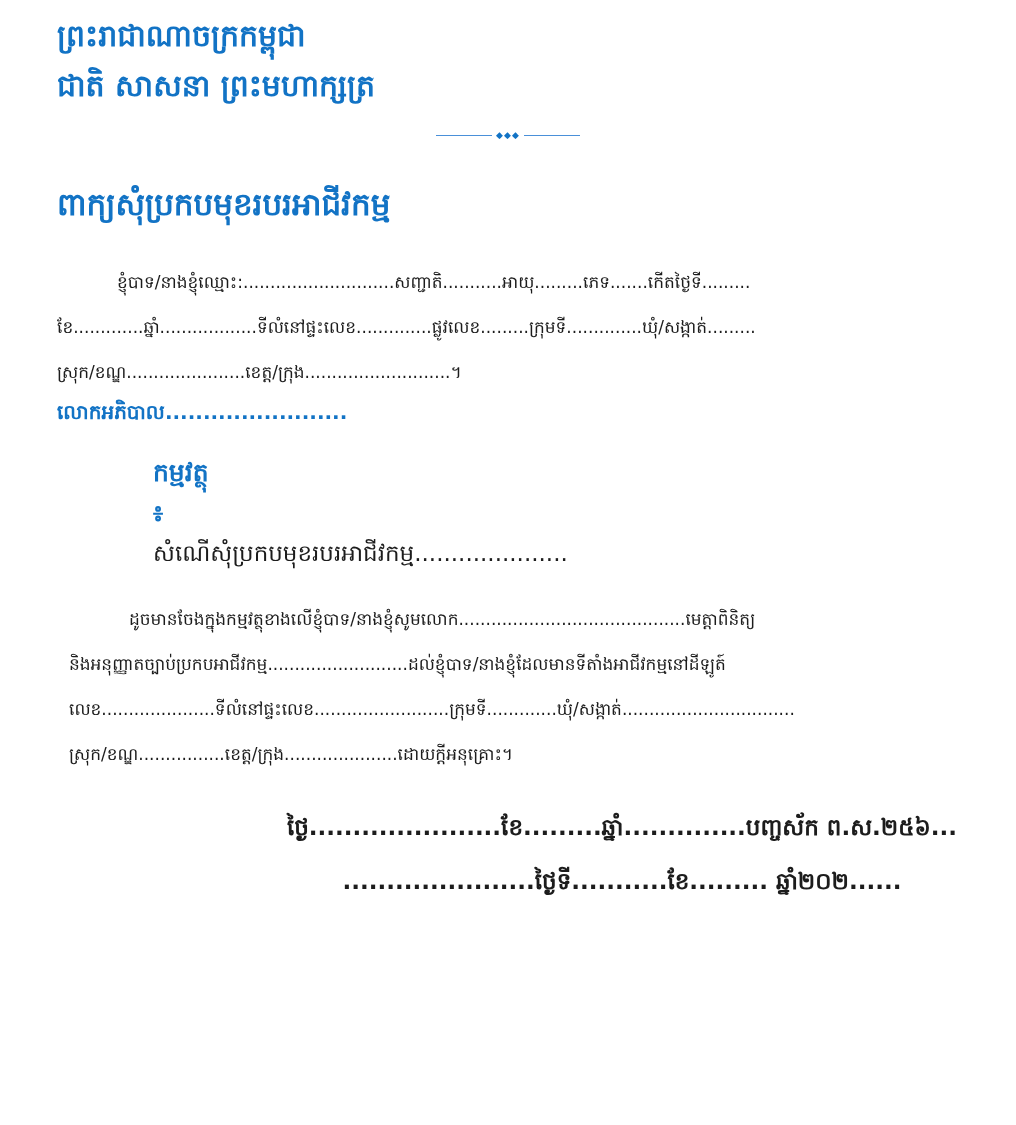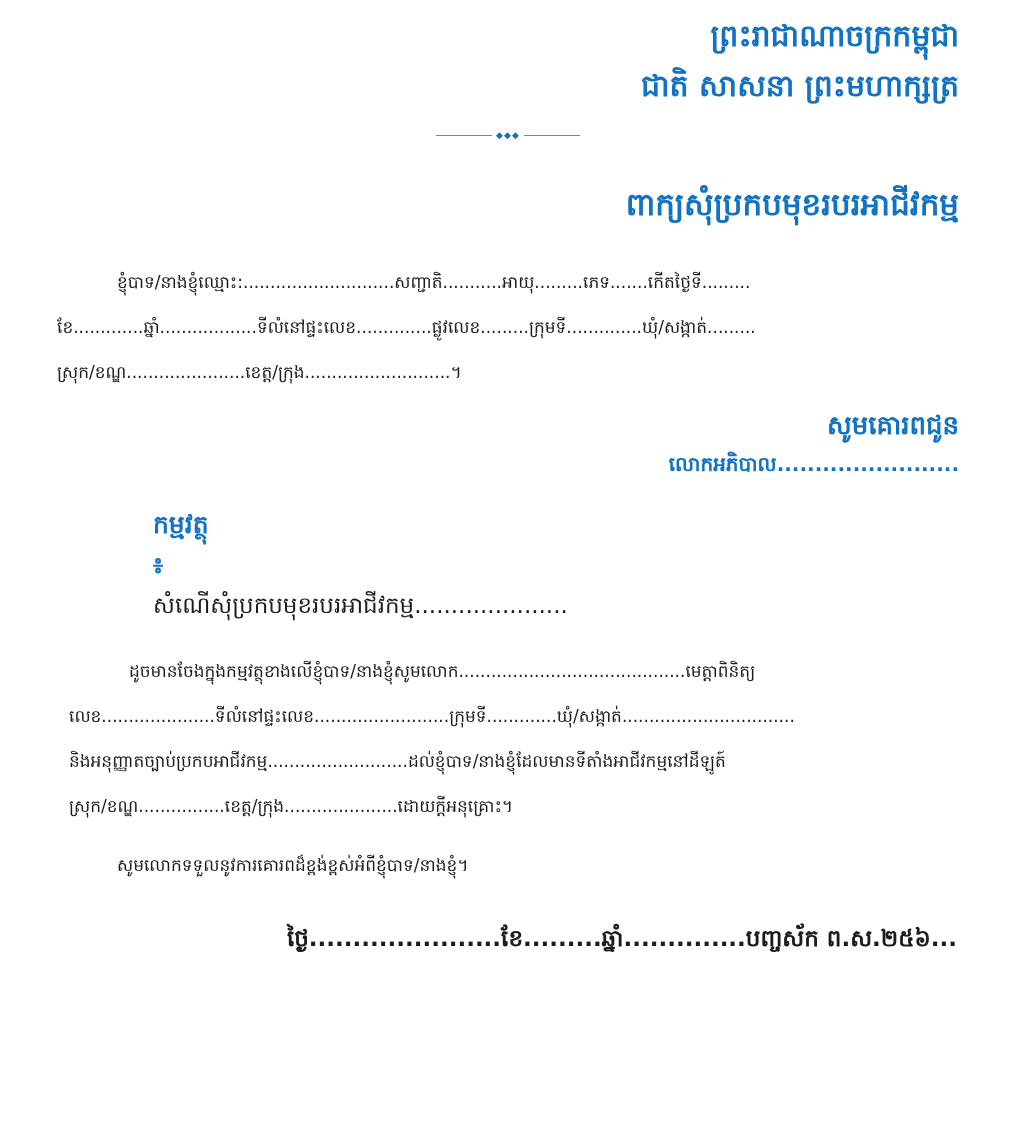--- a/index.html
+++ b/index.html
@@ -5,21 +5,21 @@
   html,body{margin:0;padding:0;background:#ffffff;}
   body{
     width:1016px;height:1125px;
     font-family:"DejaVu Sans", sans-serif;
     color:#1c1c1c;
     -webkit-font-smoothing:antialiased;
   }
   .page{position:relative;width:1016px;height:1125px;padding:0 57px;box-sizing:border-box;overflow:hidden;}
   .blue{color:#1273c5;}
   .bold{font-weight:bold;}
-  .center{text-align:right;}
+  .center{text-align:left;}
 
   .kingdom-title{font-size:30px;line-height:1.45;margin-top:14px;}
   .motto{font-size:30px;line-height:1.45;margin-top:6px;}
 
   .divider{display:flex;align-items:center;justify-content:center;margin-top:22px;height:12px;}
   .divider .line{display:inline-block;width:56px;height:1px;background:#4a90d9;}
   .divider .ornament{font-size:9px;letter-spacing:1px;color:#1273c5;margin:0 4px;line-height:1;}
 
   .form-title{font-size:31px;margin-top:44px;}
 
@@ -57,37 +57,36 @@
   </div>
 
   <div class="form-title center blue bold">ពាក្យសុំប្រកបមុខរបរអាជីវកម្ម</div>
 
   <div class="para intro">
     <div class="indent">ខ្ញុំបាទ/នាងខ្ញុំឈ្មោះ:............................សញ្ជាតិ...........អាយុ.........ភេទ.......កើតថ្ងៃទី.........</div>
     <div>ខែ.............ឆ្នាំ..................ទីលំនៅផ្ទះលេខ..............ផ្លូវលេខ.........ក្រុមទី..............ឃុំ/សង្កាត់.........</div>
     <div>ស្រុក/ខណ្ឌ......................ខេត្ត/ក្រុង...........................។</div>
   </div>
 
-  <div class="salutation-1 center blue bold">សូមគោរពជូន</div>
   <div class="salutation-2 center blue bold">
     <span>លោកអភិបាល</span><span>........................</span>
   </div>
 
   <div class="subject-row">
     <span class="subject-label blue bold">កម្មវត្ថុ</span>
     <span class="subject-colon blue bold">៖</span>
     <span class="subject-text">សំណើសុំប្រកបមុខរបរអាជីវកម្ម.....................</span>
   </div>
 
   <div class="para body-para">
     <div class="indent">ដូចមានចែងក្នុងកម្មវត្ថុខាងលើខ្ញុំបាទ/នាងខ្ញុំសូមលោក..........................................មេត្តាពិនិត្យ</div>
+    <div>និងអនុញ្ញាតច្បាប់ប្រកបអាជីវកម្ម..........................ដល់ខ្ញុំបាទ/នាងខ្ញុំដែលមានទីតាំងអាជីវកម្មនៅដីឡូត៍</div>
     <div>លេខ.....................ទីលំនៅផ្ទះលេខ.........................ក្រុមទី.............ឃុំ/សង្កាត់................................</div>
-    <div>និងអនុញ្ញាតច្បាប់ប្រកបអាជីវកម្ម..........................ដល់ខ្ញុំបាទ/នាងខ្ញុំដែលមានទីតាំងអាជីវកម្មនៅដីឡូត៍</div>
     <div>ស្រុក/ខណ្ឌ................ខេត្ត/ក្រុង.....................ដោយក្តីអនុគ្រោះ។</div>
   </div>
 
-  <div class="para closing-line indent">សូមលោកទទួលនូវការគោរពដ៏ខ្ពង់ខ្ពស់អំពីខ្ញុំបាទ/នាងខ្ញុំ។</div>
 
   <div class="dates">
     <div class="date-1">ថ្ងៃ......................ខែ.........ឆ្នាំ..............បញ្ចស័ក ព.ស.២៥៦...</div>
+    <div class="date-2">......................ថ្ងៃទី...........ខែ.........  ឆ្នាំ២០២......</div>
   </div>
 
 </div>
 
 </body></html>

